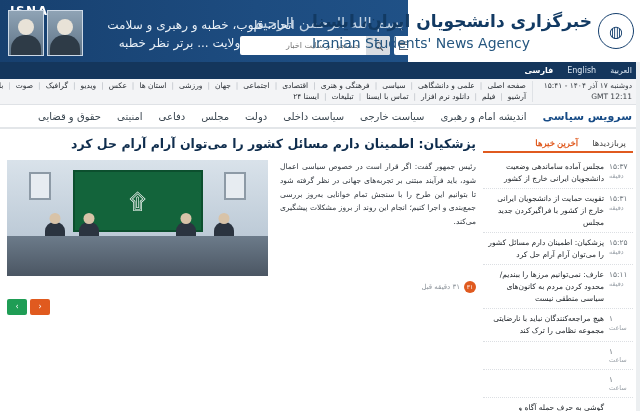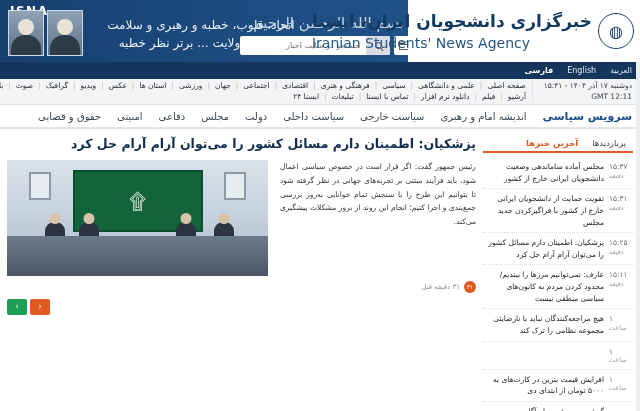--- a/index.html
+++ b/index.html
@@ -139,21 +139,21 @@
   }
   
   .right-col { width: 150px; flex: 0 0 150px; }
   .col-tabs {
     display: flex; direction: rtl; border-bottom: 2px solid #e05a1f;
     margin-bottom: 4px;
   }
   .col-tab {
     font-size: 8.5px; padding: 3px 7px; color: #444; cursor: pointer;
   }
-  .col-tab.active { color: #e05a1f; font-weight: bold; }
+  .col-tab.active { color: #e05a1f; font-weight: bold; font-family: Liberation Serif, serif; }
   .news-list { list-style: none; }
   .news-list li {
     display: flex; direction: rtl; gap: 5px; padding: 4px 2px;
     border-bottom: 1px dotted #dcdfe3; align-items: flex-start;
   }
   .news-time {
     flex: 0 0 22px; text-align: left; color: #9aa1a8; font-size: 6.5px;
     line-height: 1.3; padding-top: 1px;
   }
   .news-time b { display: block; color: #6d757c; font-size: 7.5px; font-weight: normal; }
@@ -382,21 +382,20 @@
         <div class="news-time">
           <b>۱</b>
           <span>ساعت</span>
         </div>
       </li>
       <li>
         <div class="news-time">
           <b>۱</b>
           <span>ساعت</span>
         </div>
-        <div class="news-txt">افزایش قیمت بنزین در کارت‌های به ۵۰۰۰ تومان از ابتدای دی</div>
       </li>
       <li>
         <div class="news-time">
           
           
         </div>
         <div class="news-txt">گوشی به حرف حمله آگاه و «تشدیدها» نعقد، وزارت اطلاعات نظیر</div>
       </li>
 
     </ul>

